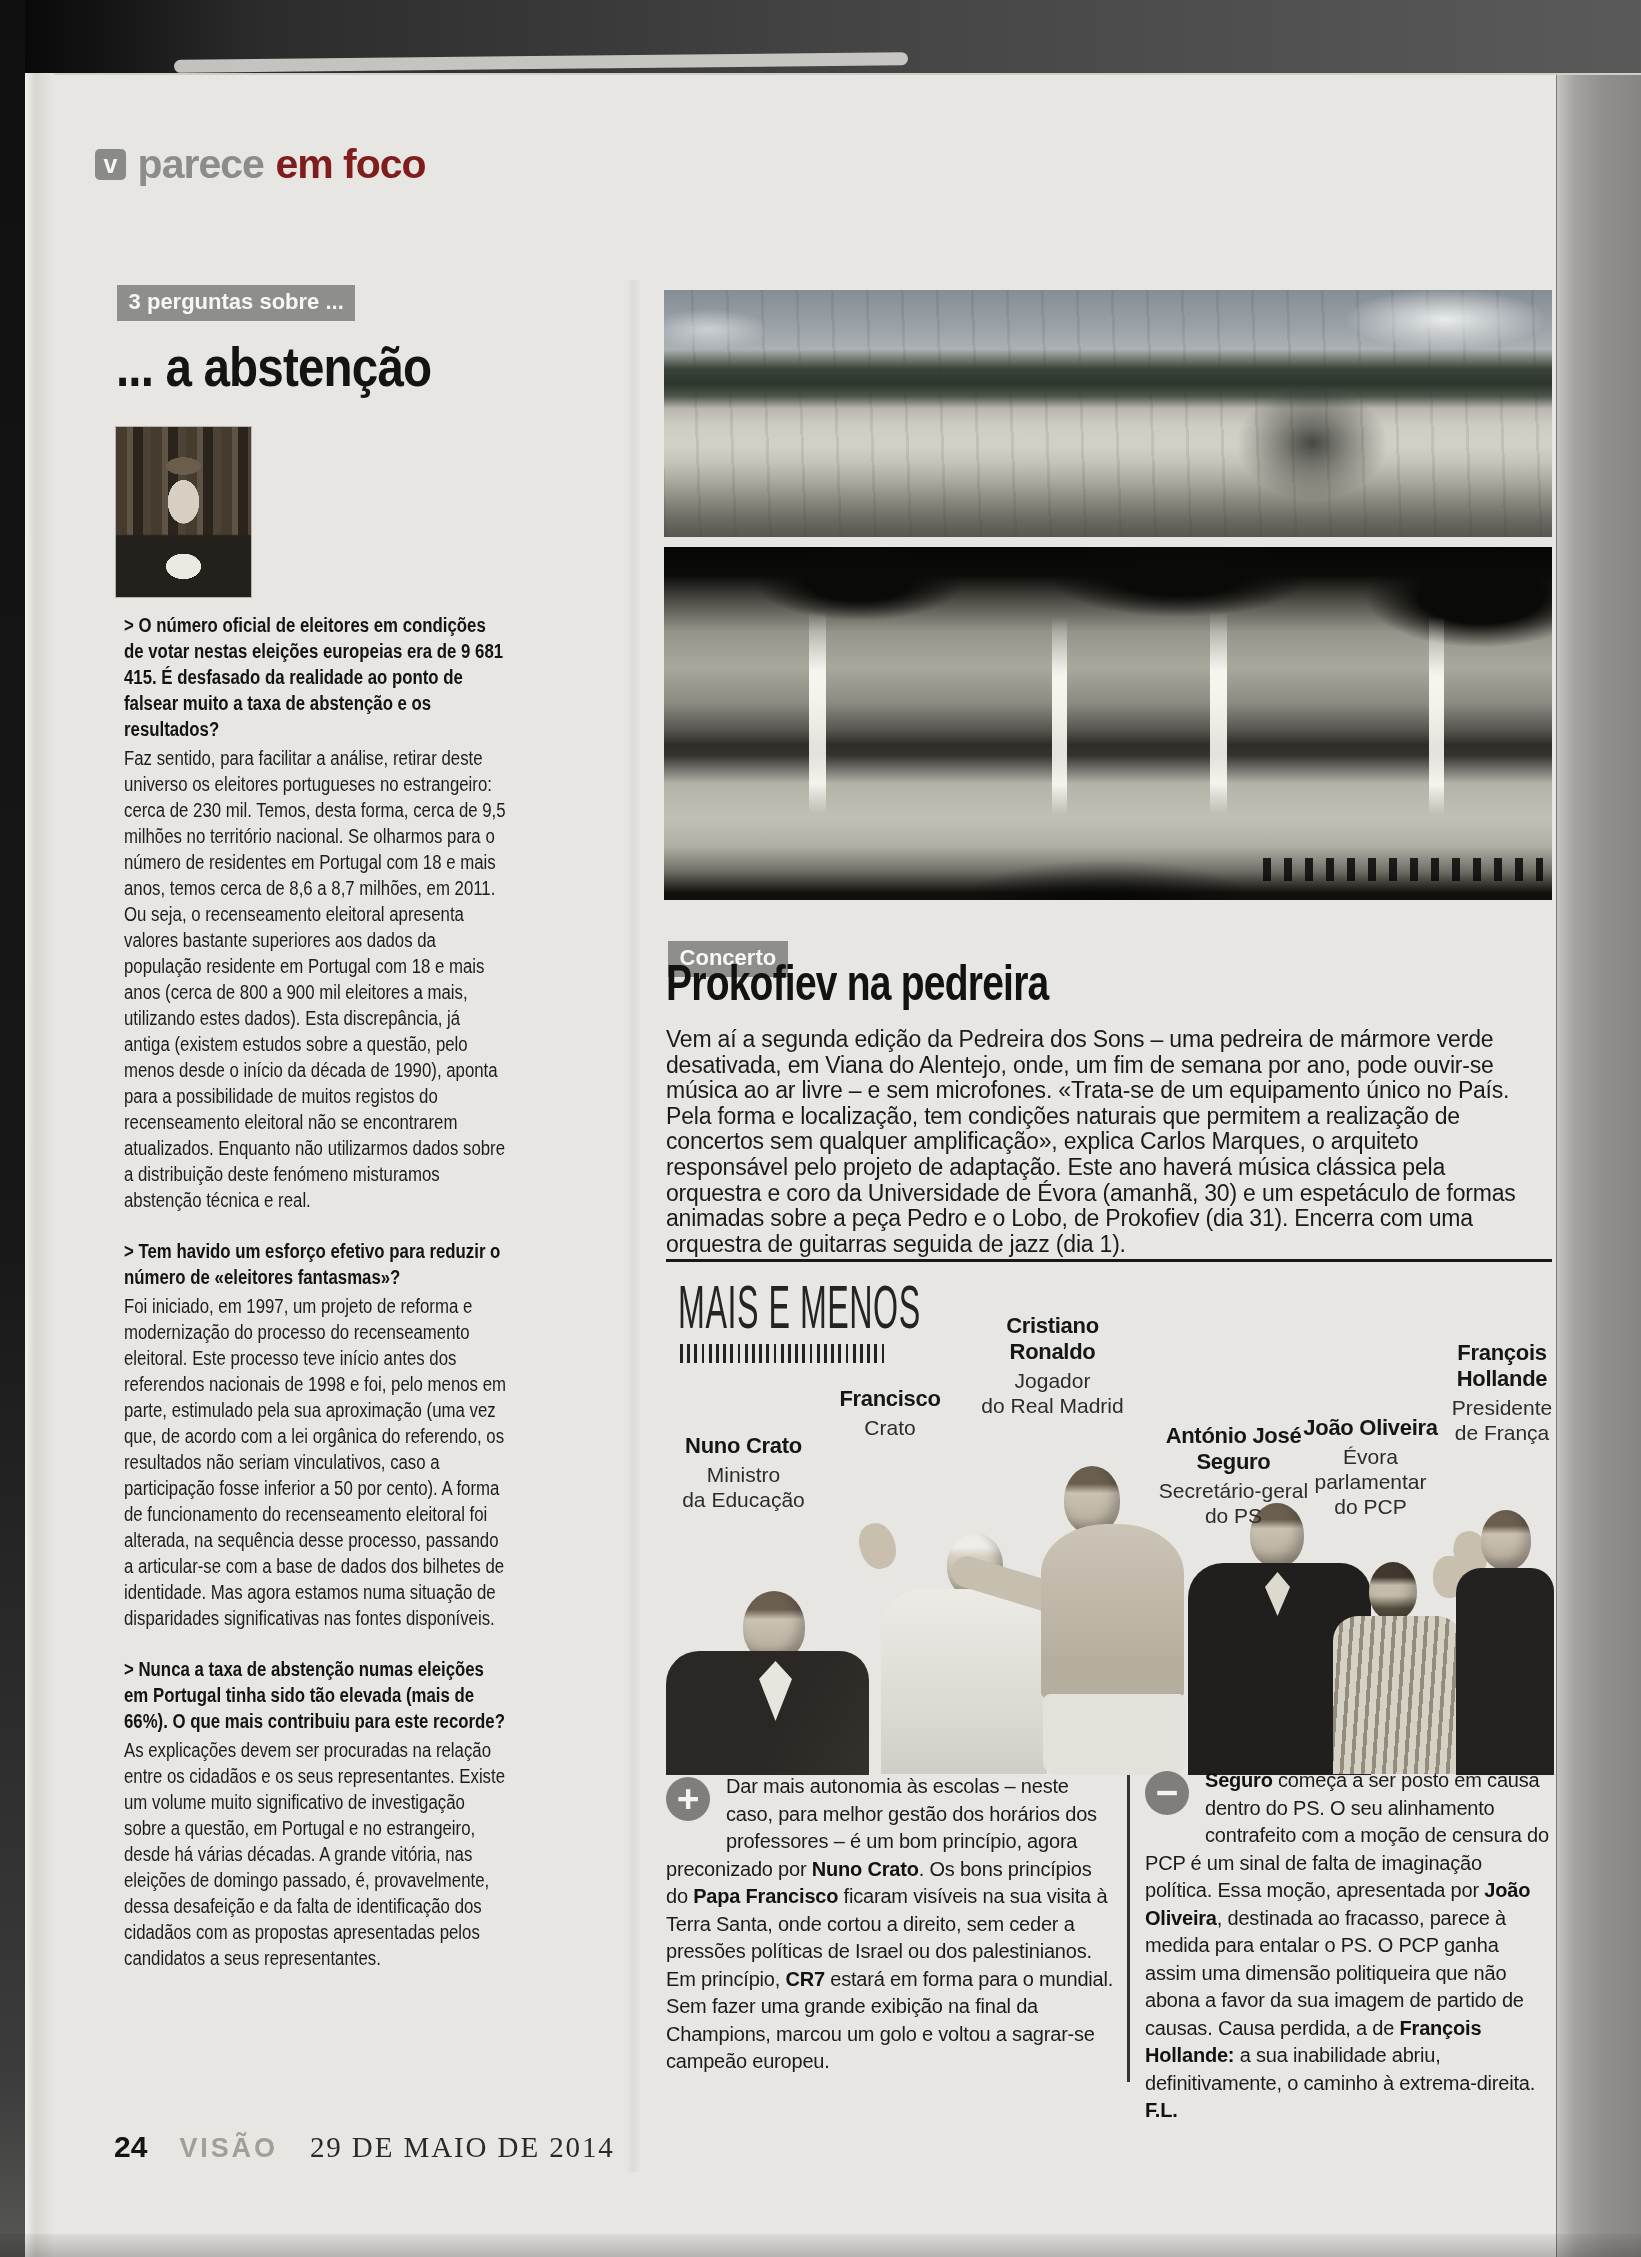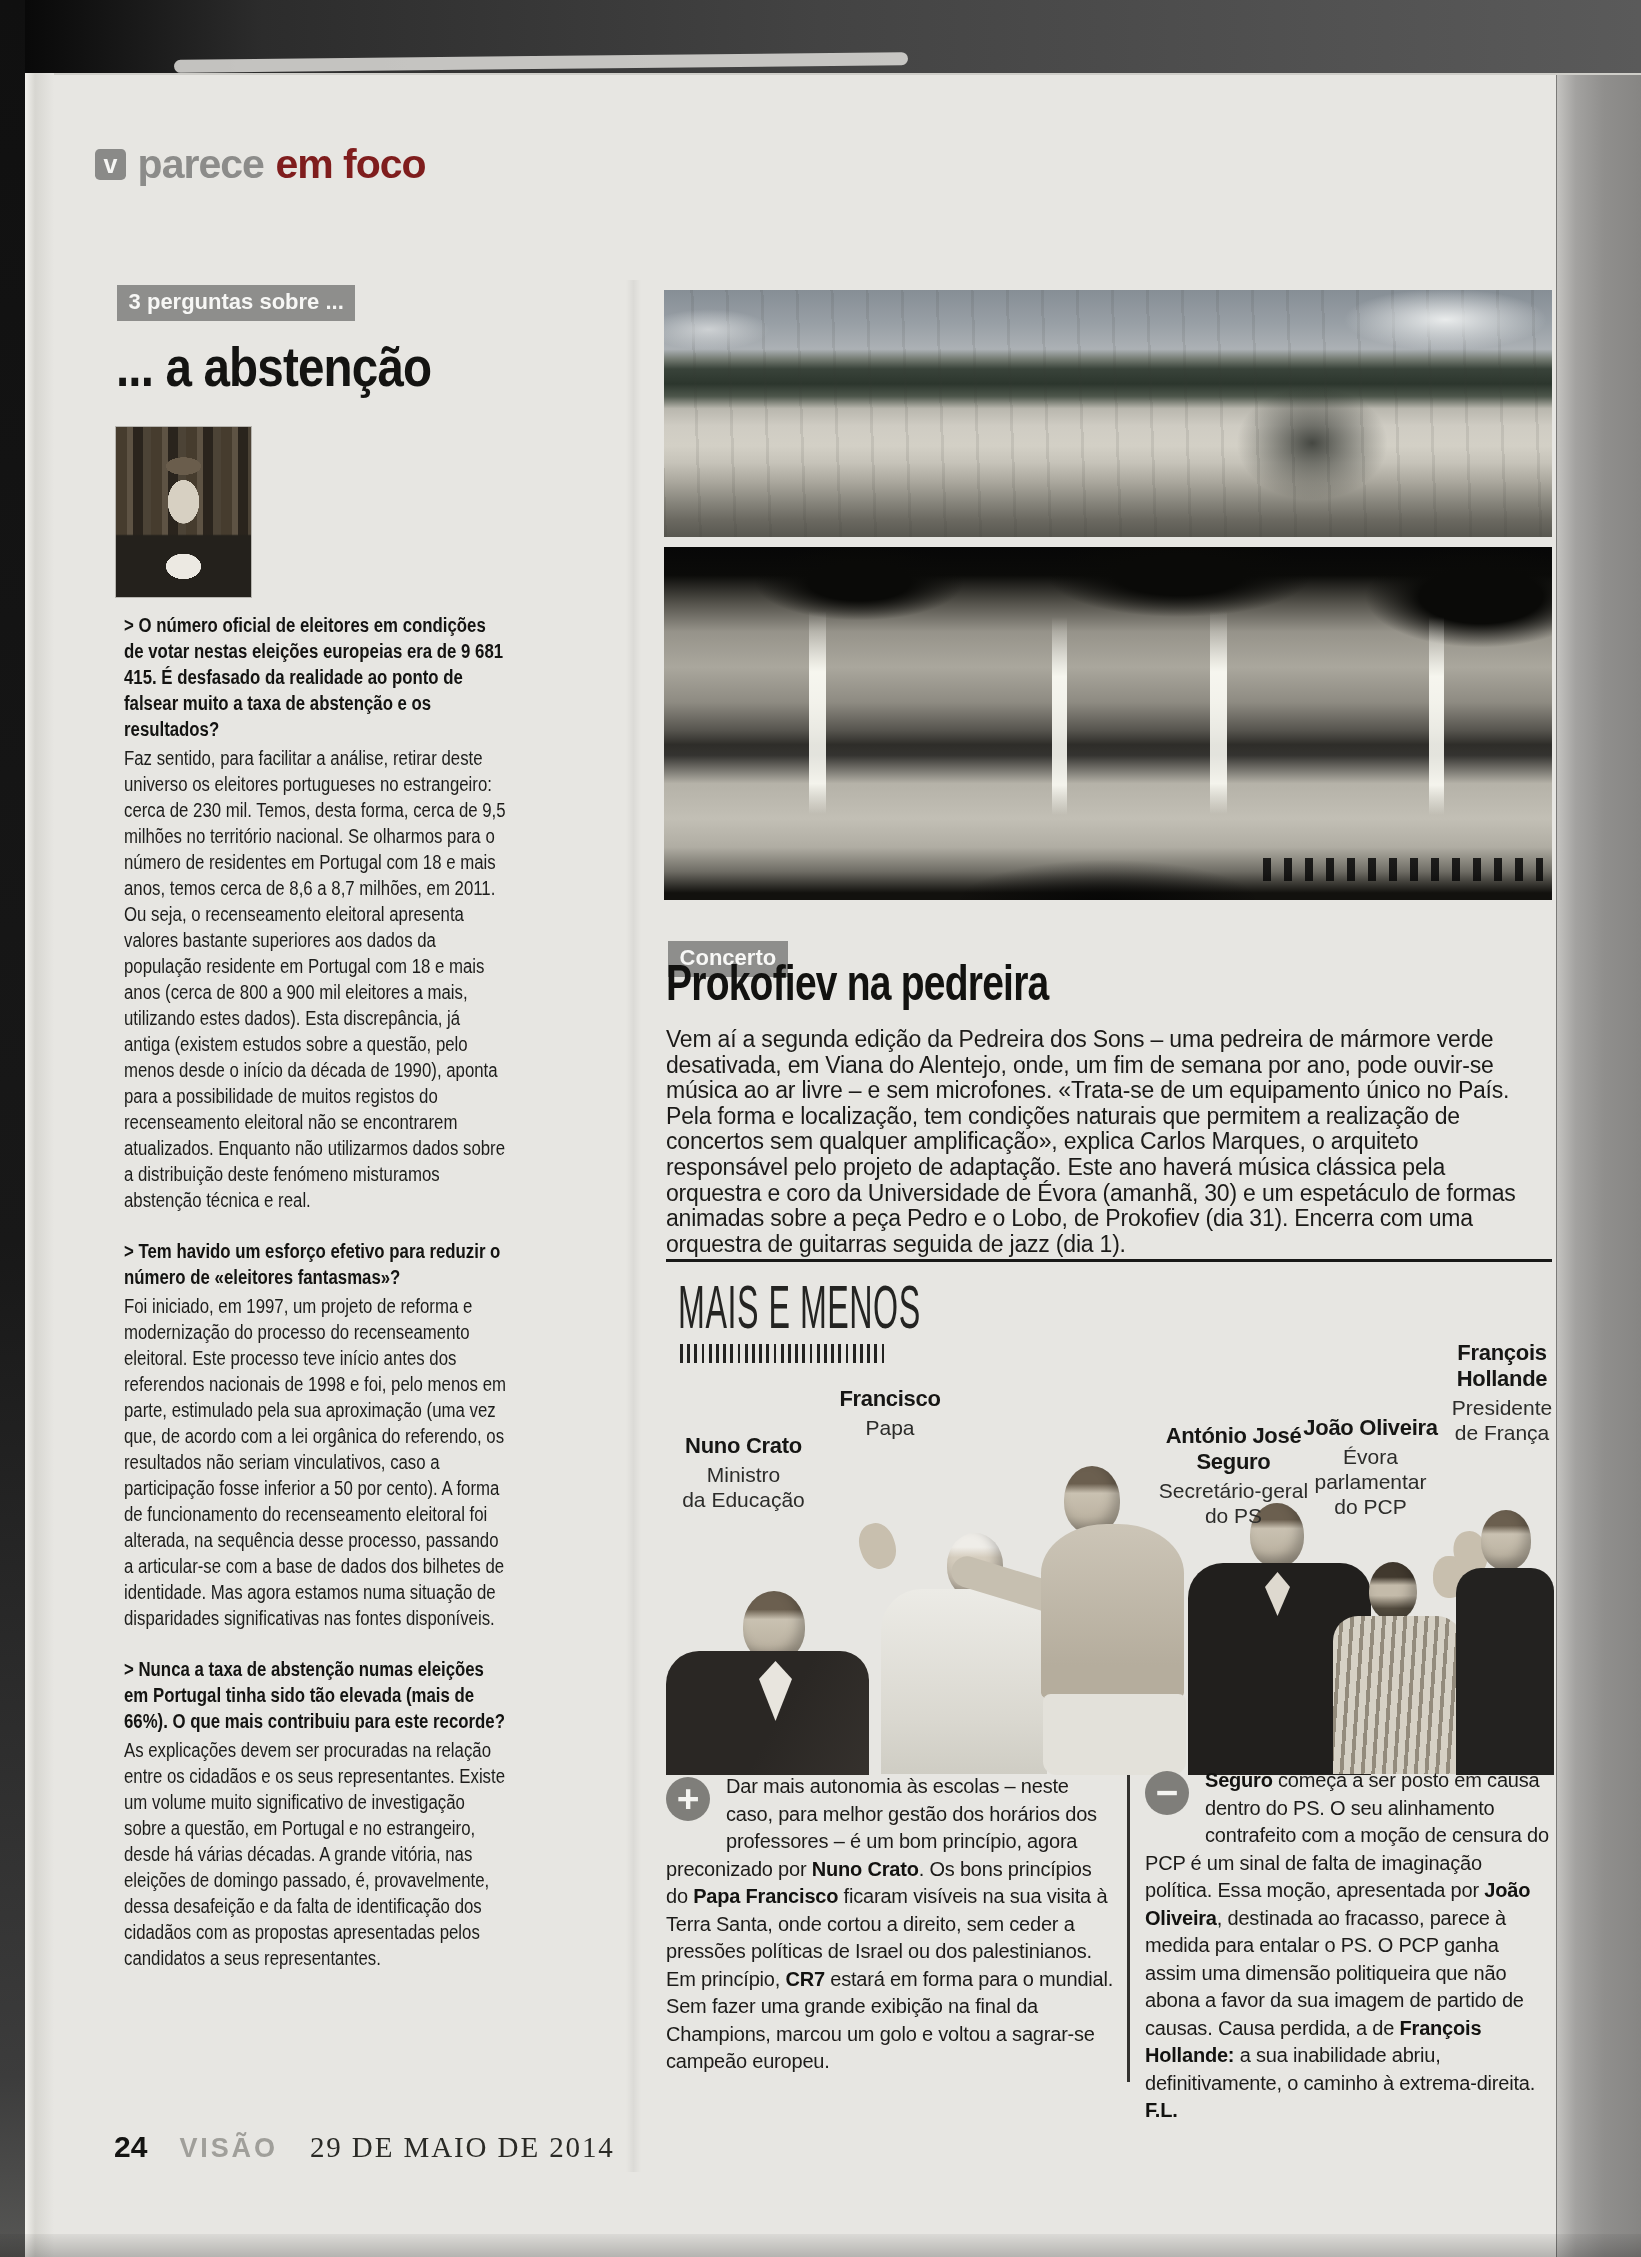--- a/index.html
+++ b/index.html
@@ -203,21 +203,27 @@
   <div class="mm-title">MAIS E MENOS</div>
   <div class="mm-barcode"></div>
 
   <div class="person person-nuno">
     <div class="p-nm">Nuno Crato</div>
     <div class="p-rl">Ministro
 da Educação</div>
   </div>
   <div class="person person-francisco">
     <div class="p-nm">Francisco</div>
-    <div class="p-rl">Papa</div>
+    <div class="p-rl">Crato</div>
+  </div>
+  <div class="person person-ronaldo">
+    <div class="p-nm">Cristiano
+Ronaldo</div>
+    <div class="p-rl">Jogador
+do Real Madrid</div>
   </div>
   <div class="person person-seguro">
     <div class="p-nm">António José
 Seguro</div>
     <div class="p-rl">Secretário-geral
 do PS</div>
   </div>
   <div class="person person-oliveira">
     <div class="p-nm">João Oliveira</div>
     <div class="p-rl">Évora

